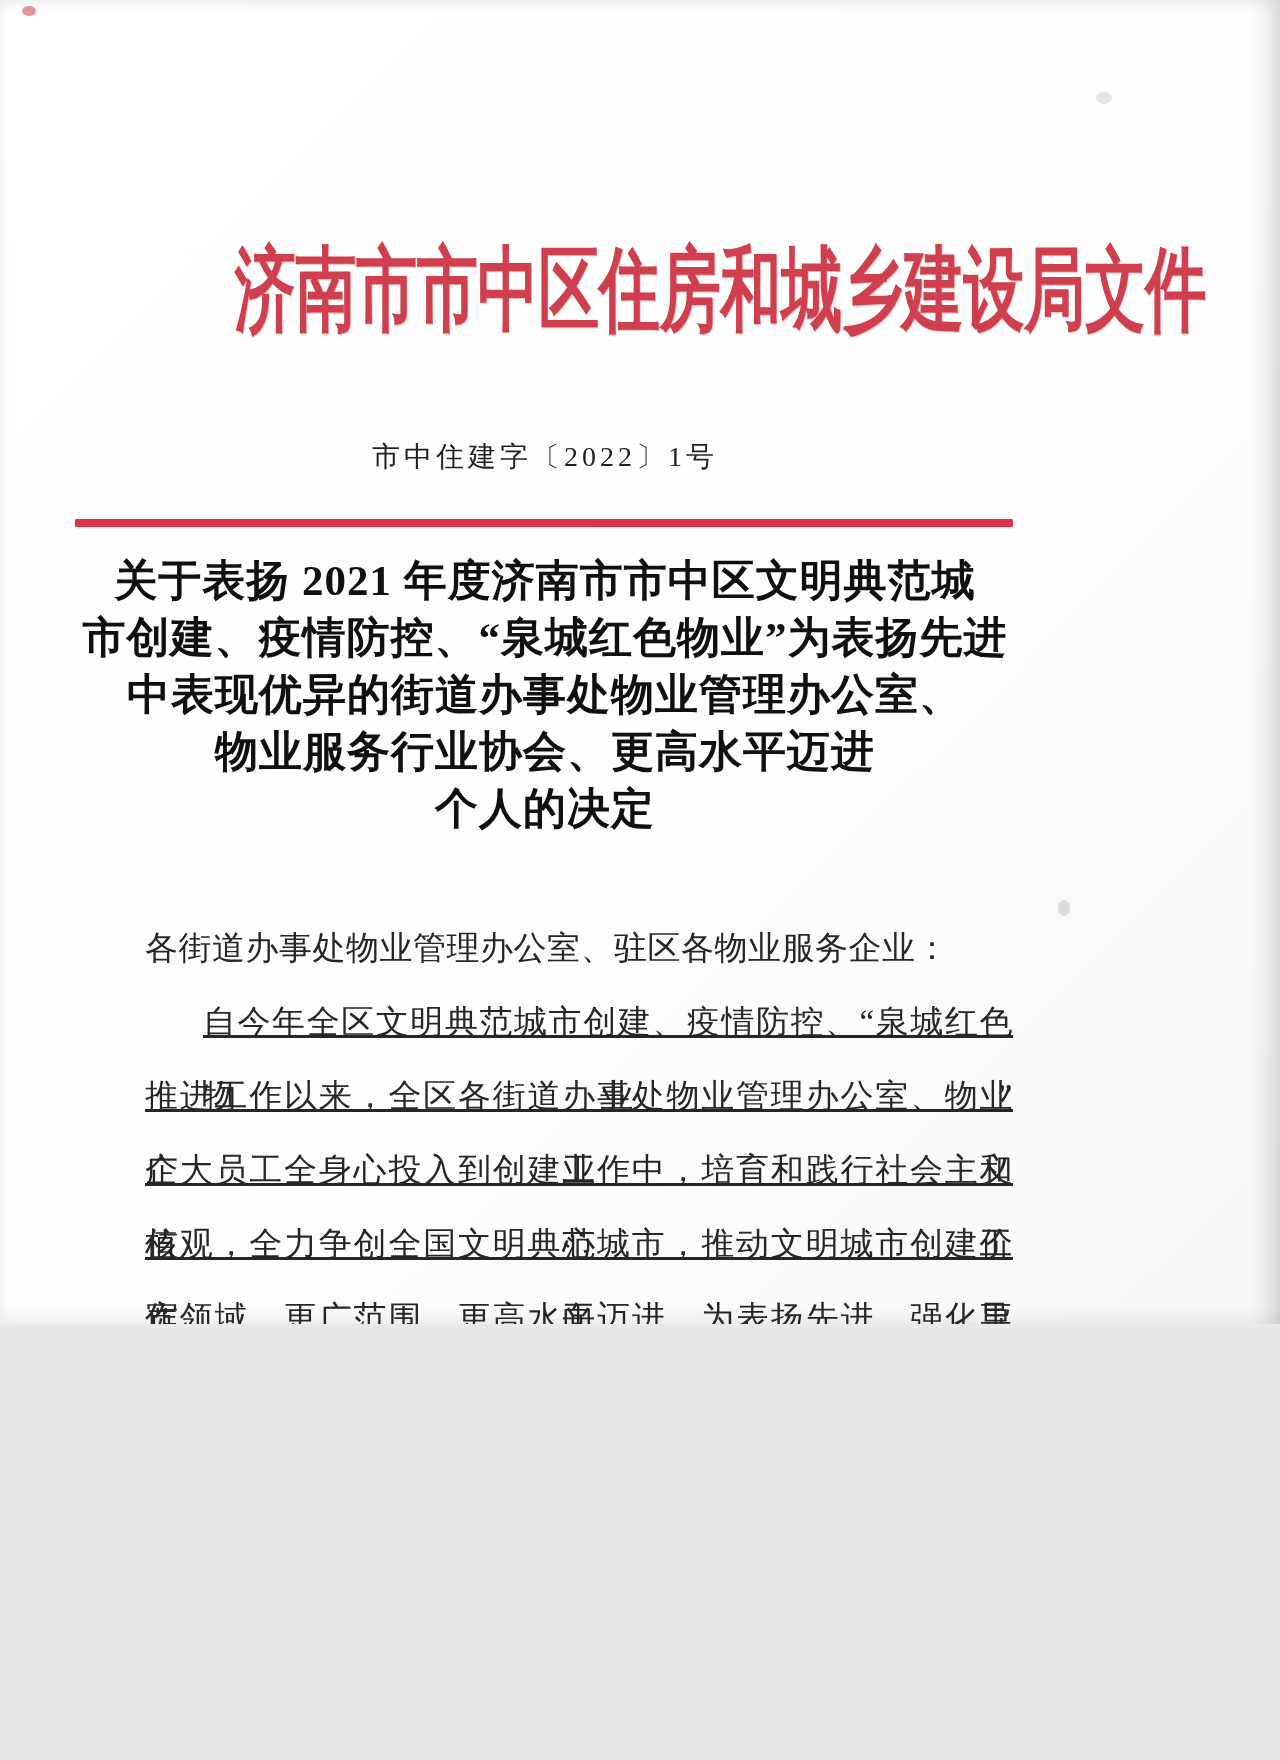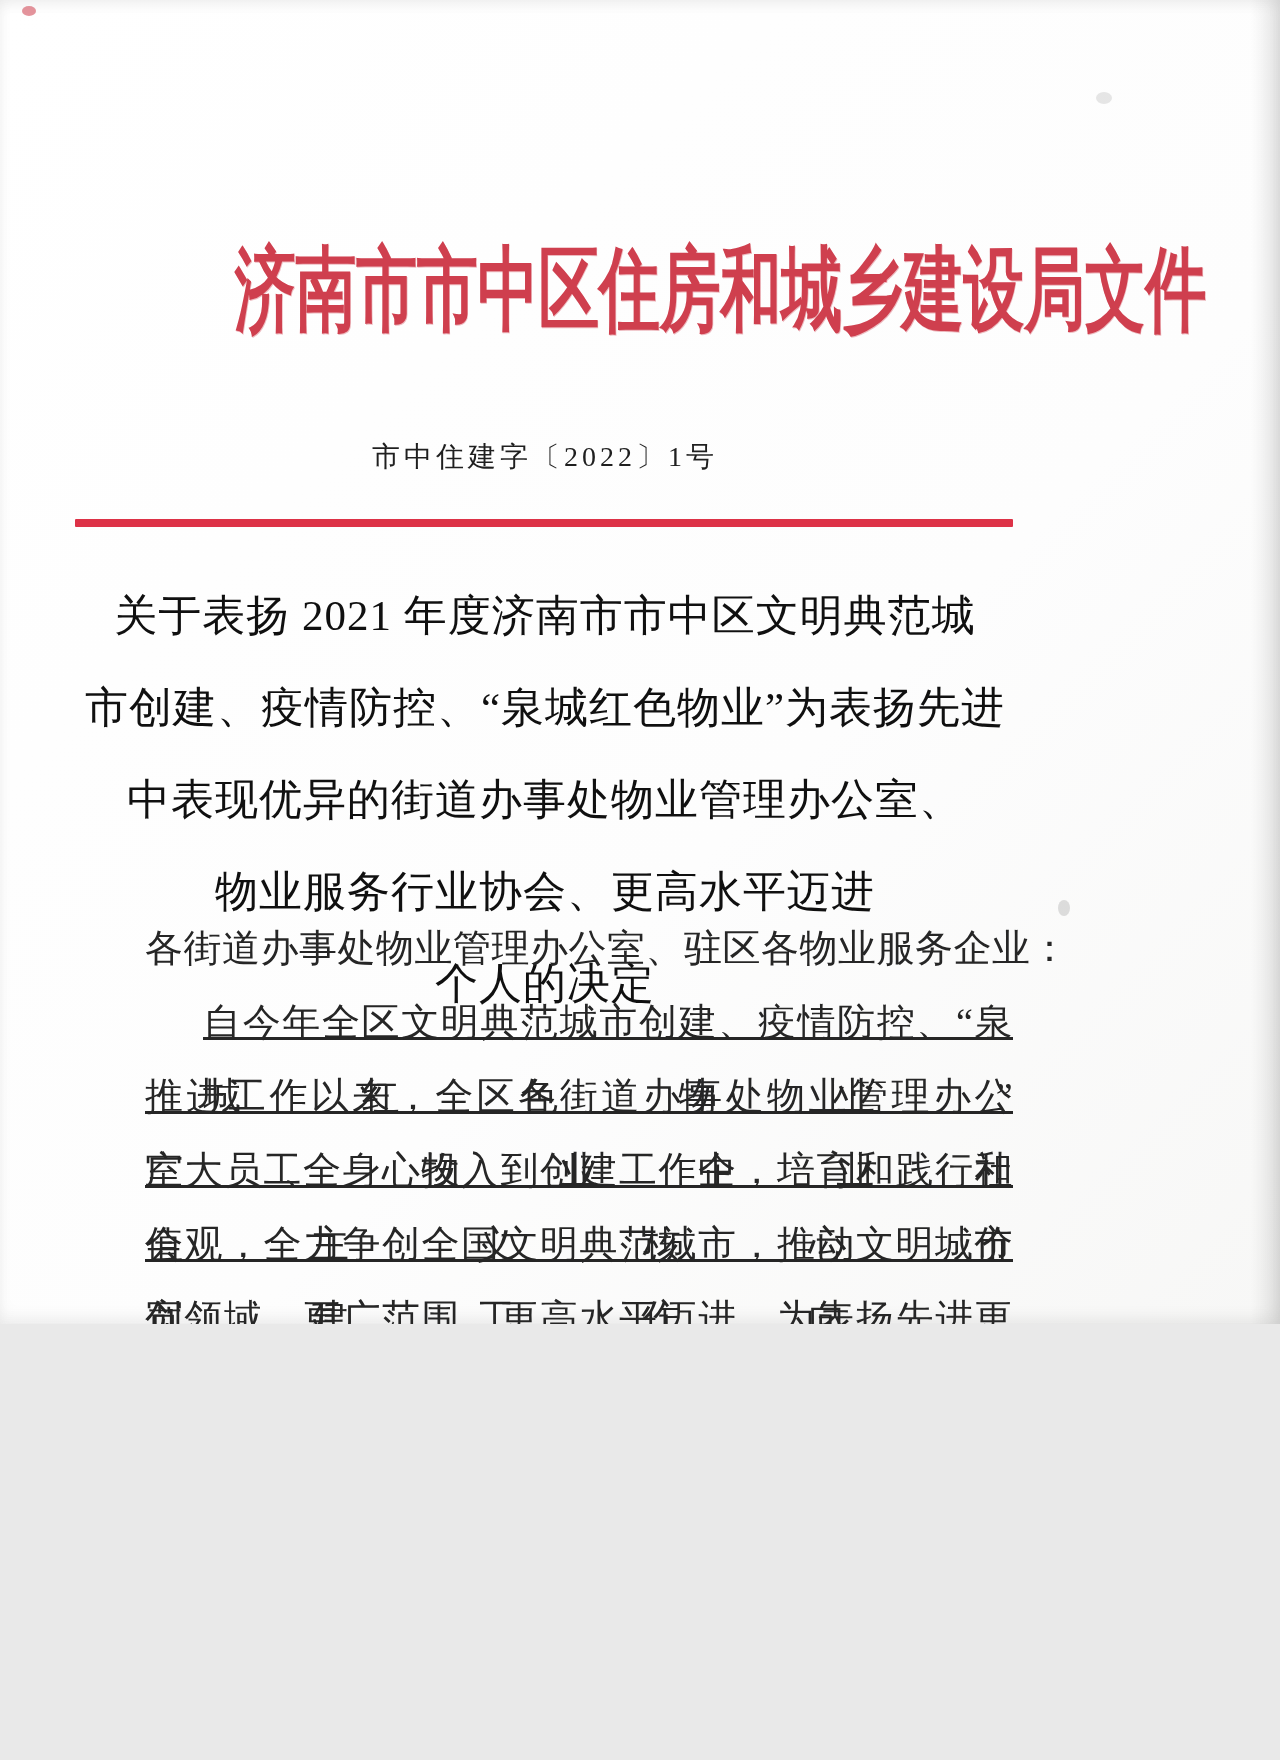--- a/index.html
+++ b/index.html
@@ -68,34 +68,33 @@
     position: absolute;
     top: 552px;
     left: 0;
     width: 100%;
     text-align: center;
     color: #101010;
   }
   .title-line {
     font-size: 43px;
     line-height: 57px;
-    font-weight: normal;
+    font-weight: bold;
     letter-spacing: 1px;
-    margin-top: 35px;
   }
   
   .body-block {
     position: absolute;
     top: 911px;
     left: 70px;
     width: 868px;
     color: #262626;
   }
   .body-line {
-    font-size: 38px;
+    font-size: 33px;
     line-height: 74px;
     height: 74px;
     white-space: nowrap;
     letter-spacing: 0.5px;
   }
   .body-line.justified {
     white-space: normal;
     text-align: justify;
     text-align-last: justify;
     text-decoration: underline;

